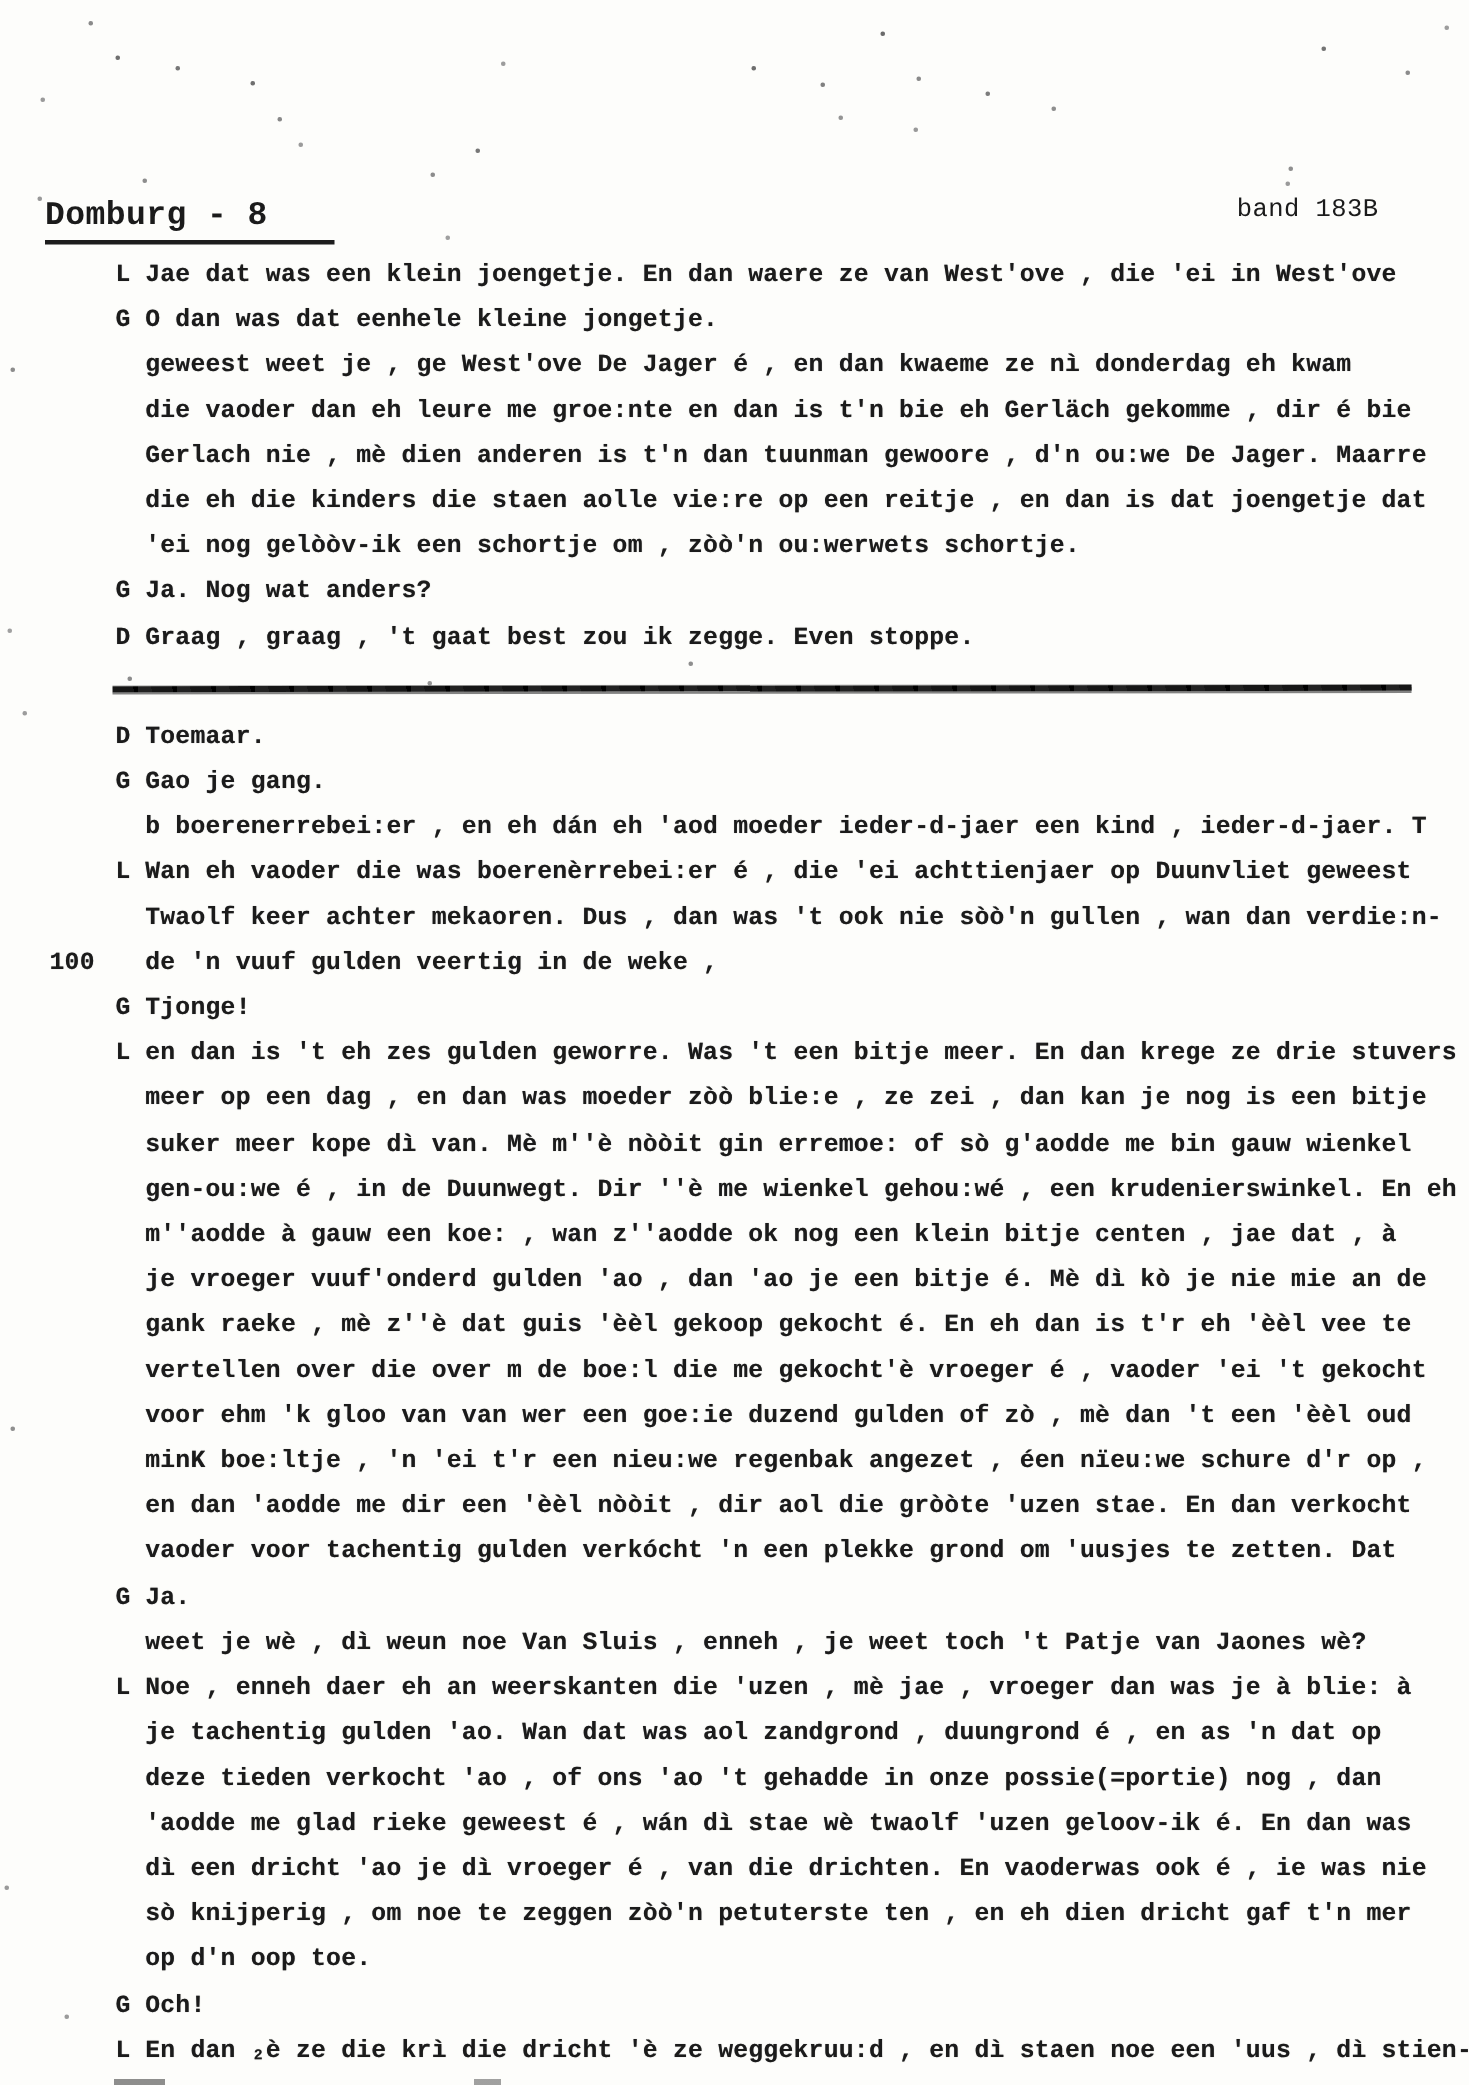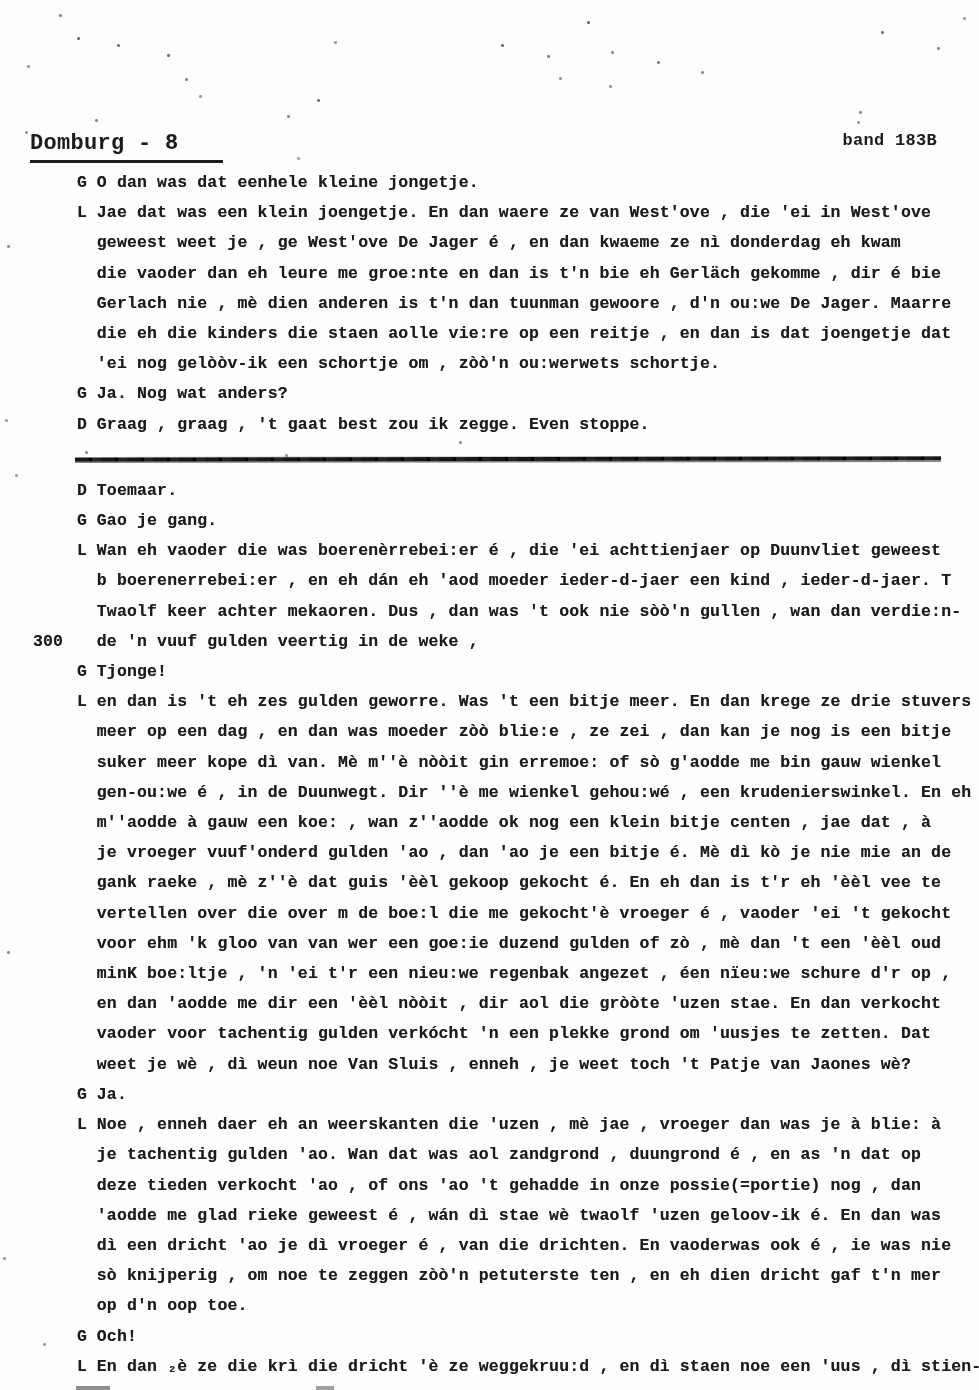--- a/index.html
+++ b/index.html
@@ -32,22 +32,22 @@
       8px 952px 0 1px #8f8f8f, 4px 1258px 0 1px #9a9a9a, 44px 1344px 0 1px #9b9b9b;
   }
 
   .header { position: absolute; top: 131px; left: 30px; right: 40px; height: 34px; }
   .title {
     font-size: 22px; font-weight: 700; letter-spacing: 0.3px;
     border-bottom: 3px solid #1d1d1d; padding-bottom: 4px; padding-right: 44px;
     display: inline-block;
   }
   .band {
-    position: absolute; right: 2px; top: 0;
-    font-size: 17px; font-weight: 700; letter-spacing: 0.3px; margin-left: 28px;
+    position: absolute; right: 20px; top: 0;
+    font-size: 17px; font-weight: 400; letter-spacing: 0.3px; margin-left: 28px;
   }
 
   .body { position: absolute; top: 168px; left: 77px; width: 880px; }
   .line {
     position: relative;
     white-space: pre;
     font-size: 16.5px; font-weight: 700;
     line-height: 30.2px;
     letter-spacing: 0.15px;
     text-shadow: 0 0 0.5px rgba(20,20,20,0.55);
@@ -78,53 +78,53 @@
 <div class="page">
   <div class="noise"></div>
 
   <header class="header">
     <span class="title">Domburg - 8</span>
     <span class="band">band 183B</span>
   </header>
 
   <main class="body">
     <section id="block-a">
+        <div class="line"><span class="spk">L</span><span class="txt">Jae dat was een klein joengetje. En dan waere ze van West'ove , die 'ei in West'ove</span></div>
         <div class="line"><span class="spk">G</span><span class="txt">O dan was dat eenhele kleine jongetje.</span></div>
-        <div class="line"><span class="spk">L</span><span class="txt">Jae dat was een klein joengetje. En dan waere ze van West'ove , die 'ei in West'ove</span></div>
         <div class="line"><span class="spk"></span><span class="txt">geweest weet je , ge West'ove De Jager é , en dan kwaeme ze nì donderdag eh kwam</span></div>
         <div class="line"><span class="spk"></span><span class="txt">die vaoder dan eh leure me groe:nte en dan is t'n bie eh Gerläch gekomme , dir é bie</span></div>
         <div class="line"><span class="spk"></span><span class="txt">Gerlach nie , mè dien anderen is t'n dan tuunman gewoore , d'n ou:we De Jager. Maarre</span></div>
         <div class="line"><span class="spk"></span><span class="txt">die eh die kinders die staen aolle vie:re op een reitje , en dan is dat joengetje dat</span></div>
         <div class="line"><span class="spk"></span><span class="txt">'ei nog gelòòv-ik een schortje om , zòò'n ou:werwets schortje.</span></div>
         <div class="line"><span class="spk">G</span><span class="txt">Ja. Nog wat anders?</span></div>
         <div class="line"><span class="spk">D</span><span class="txt">Graag , graag , 't gaat best zou ik zegge. Even stoppe.</span></div>
       </section>
     <div class="divider"></div>
     <section id="block-b">
         <div class="line"><span class="spk">D</span><span class="txt">Toemaar.</span></div>
         <div class="line"><span class="spk">G</span><span class="txt">Gao je gang.</span></div>
+        <div class="line"><span class="spk"></span><span class="txt">b boerenerrebei:er , en eh dán eh 'aod moeder ieder-d-jaer een kind , ieder-d-jaer. T</span></div>
         <div class="line"><span class="spk">L</span><span class="txt">Wan eh vaoder die was boerenèrrebei:er é , die 'ei achttienjaer op Duunvliet geweest</span></div>
-        <div class="line"><span class="spk"></span><span class="txt">b boerenerrebei:er , en eh dán eh 'aod moeder ieder-d-jaer een kind , ieder-d-jaer. T</span></div>
         <div class="line"><span class="spk"></span><span class="txt">Twaolf keer achter mekaoren. Dus , dan was 't ook nie sòò'n gullen , wan dan verdie:n-</span></div>
-        <div class="line"><span class="mnum">300</span><span class="spk"></span><span class="txt">de 'n vuuf gulden veertig in de weke ,</span></div>
+        <div class="line"><span class="mnum">100</span><span class="spk"></span><span class="txt">de 'n vuuf gulden veertig in de weke ,</span></div>
         <div class="line"><span class="spk">G</span><span class="txt">Tjonge!</span></div>
         <div class="line"><span class="spk">L</span><span class="txt">en dan is 't eh zes gulden geworre. Was 't een bitje meer. En dan krege ze drie stuvers</span></div>
         <div class="line"><span class="spk"></span><span class="txt">meer op een dag , en dan was moeder zòò blie:e , ze zei , dan kan je nog is een bitje</span></div>
         <div class="line"><span class="spk"></span><span class="txt">suker meer kope dì van. Mè m''è nòòit gin erremoe: of sò g'aodde me bin gauw wienkel</span></div>
         <div class="line"><span class="spk"></span><span class="txt">gen-ou:we é , in de Duunwegt. Dir ''è me wienkel gehou:wé , een krudenierswinkel. En eh</span></div>
         <div class="line"><span class="spk"></span><span class="txt">m''aodde à gauw een koe: , wan z''aodde ok nog een klein bitje centen , jae dat , à</span></div>
         <div class="line"><span class="spk"></span><span class="txt">je vroeger vuuf'onderd gulden 'ao , dan 'ao je een bitje é. Mè dì kò je nie mie an de</span></div>
         <div class="line"><span class="spk"></span><span class="txt">gank raeke , mè z''è dat guis 'èèl gekoop gekocht é. En eh dan is t'r eh 'èèl vee te</span></div>
         <div class="line"><span class="spk"></span><span class="txt">vertellen over die over m de boe:l die me gekocht'è vroeger é , vaoder 'ei 't gekocht</span></div>
         <div class="line"><span class="spk"></span><span class="txt">voor ehm 'k gloo van van wer een goe:ie duzend gulden of zò , mè dan 't een 'èèl oud</span></div>
         <div class="line"><span class="spk"></span><span class="txt">minK boe:ltje , 'n 'ei t'r een nieu:we regenbak angezet , éen nïeu:we schure d'r op ,</span></div>
         <div class="line"><span class="spk"></span><span class="txt">en dan 'aodde me dir een 'èèl nòòit , dir aol die gròòte 'uzen stae. En dan verkocht</span></div>
         <div class="line"><span class="spk"></span><span class="txt">vaoder voor tachentig gulden verkócht 'n een plekke grond om 'uusjes te zetten. Dat</span></div>
+        <div class="line"><span class="spk">G</span><span class="txt">Ja.</span></div>
         <div class="line"><span class="spk"></span><span class="txt">weet je wè , dì weun noe Van Sluis , enneh , je weet toch 't Patje van Jaones wè?</span></div>
-        <div class="line"><span class="spk">G</span><span class="txt">Ja.</span></div>
         <div class="line"><span class="spk">L</span><span class="txt">Noe , enneh daer eh an weerskanten die 'uzen , mè jae , vroeger dan was je à blie: à</span></div>
         <div class="line"><span class="spk"></span><span class="txt">je tachentig gulden 'ao. Wan dat was aol zandgrond , duungrond é , en as 'n dat op</span></div>
         <div class="line"><span class="spk"></span><span class="txt">deze tieden verkocht 'ao , of ons 'ao 't gehadde in onze possie(=portie) nog , dan</span></div>
         <div class="line"><span class="spk"></span><span class="txt">'aodde me glad rieke geweest é , wán dì stae wè twaolf 'uzen geloov-ik é. En dan was</span></div>
         <div class="line"><span class="spk"></span><span class="txt">dì een dricht 'ao je dì vroeger é , van die drichten. En vaoderwas ook é , ie was nie</span></div>
         <div class="line"><span class="spk"></span><span class="txt">sò knijperig , om noe te zeggen zòò'n petuterste ten , en eh dien dricht gaf t'n mer</span></div>
         <div class="line"><span class="spk"></span><span class="txt">op d'n oop toe.</span></div>
         <div class="line"><span class="spk">G</span><span class="txt">Och!</span></div>
         <div class="line"><span class="spk">L</span><span class="txt">En dan ₂è ze die krì die dricht 'è ze weggekruu:d , en dì staen noe een 'uus , dì stien-</span></div>
       </section>

